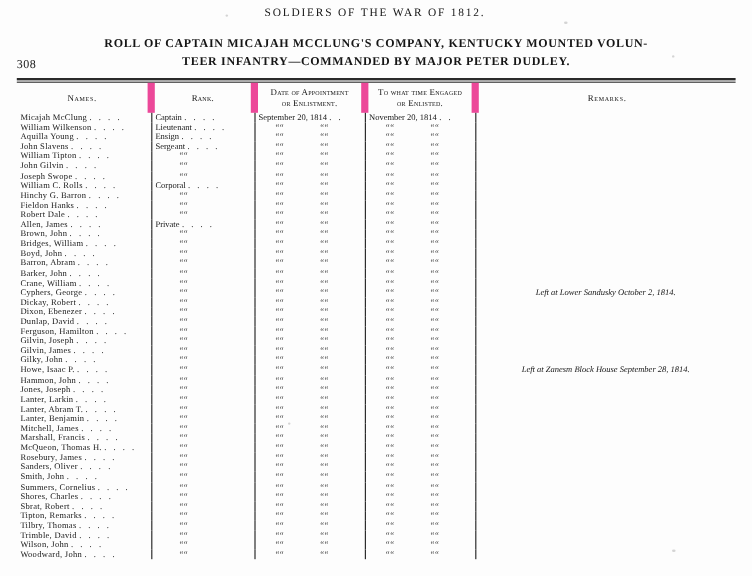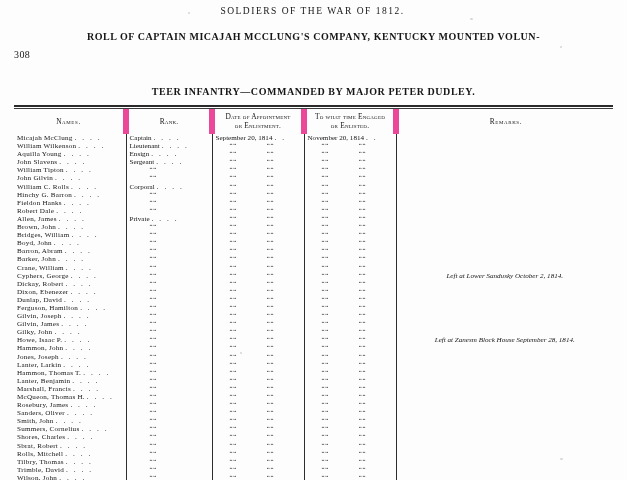--- a/index.html
+++ b/index.html
@@ -54,21 +54,21 @@
   .caption {
     margin: 5px 12px 0 12px;
     text-align: center;
     font-size: 10px;
     font-weight: bold;
     letter-spacing: .55px;
     line-height: 15px;
     text-transform: uppercase;
     font-family: "Liberation Serif", serif;
   }
-  .caption .line2 { display: block; margin-top: 40px; }
+  .caption .line2 { display: block; }
 
   
   .rule-thick {
     margin: 6px 14px 0 14px;
     height: 2px;
     background: #2a2a2a;
   }
   .rule-thin {
     margin: 1px 14px 0 14px;
     height: 1px;
@@ -231,20 +231,27 @@
             <td class="remark last"></td>
           </tr>
           <tr>
             <td class="name"><span>John Gilvin</span><span class="leader">. . . .</span></td>
             <td class="rank"><span class="ditto ditto-rank">““</span></td>
             <td class="date"><span class="ditto ditto-date">““</span><span class="ditto ditto-date2">““</span></td>
             <td class="time"><span class="ditto ditto-date">““</span><span class="ditto ditto-date2">““</span></td>
             <td class="remark last"></td>
           </tr>
           <tr>
+            <td class="name"><span>Joseph Swope</span><span class="leader">. . . .</span></td>
+            <td class="rank"><span class="ditto ditto-rank">““</span></td>
+            <td class="date"><span class="ditto ditto-date">““</span><span class="ditto ditto-date2">““</span></td>
+            <td class="time"><span class="ditto ditto-date">““</span><span class="ditto ditto-date2">““</span></td>
+            <td class="remark last"></td>
+          </tr>
+          <tr>
             <td class="name"><span>William C. Rolls</span><span class="leader">. . . .</span></td>
             <td class="rank"><span>Corporal</span><span class="leader">. . . .</span></td>
             <td class="date"><span class="ditto ditto-date">““</span><span class="ditto ditto-date2">““</span></td>
             <td class="time"><span class="ditto ditto-date">““</span><span class="ditto ditto-date2">““</span></td>
             <td class="remark last"></td>
           </tr>
           <tr>
             <td class="name"><span>Hinchy G. Barron</span><span class="leader">. . . .</span></td>
             <td class="rank"><span class="ditto ditto-rank">““</span></td>
             <td class="date"><span class="ditto ditto-date">““</span><span class="ditto ditto-date2">““</span></td>
@@ -392,34 +399,41 @@
             <td class="remark last"></td>
           </tr>
           <tr>
             <td class="name"><span>Lanter, Larkin</span><span class="leader">. . . .</span></td>
             <td class="rank"><span class="ditto ditto-rank">““</span></td>
             <td class="date"><span class="ditto ditto-date">““</span><span class="ditto ditto-date2">““</span></td>
             <td class="time"><span class="ditto ditto-date">““</span><span class="ditto ditto-date2">““</span></td>
             <td class="remark last"></td>
           </tr>
           <tr>
-            <td class="name"><span>Hammon, Thomas T.</span><span class="leader">. . . .</span></td>
+            <td class="name"><span>Lanter, Abram T.</span><span class="leader">. . . .</span></td>
             <td class="rank"><span class="ditto ditto-rank">““</span></td>
             <td class="date"><span class="ditto ditto-date">““</span><span class="ditto ditto-date2">““</span></td>
             <td class="time"><span class="ditto ditto-date">““</span><span class="ditto ditto-date2">““</span></td>
             <td class="remark last"></td>
           </tr>
           <tr>
             <td class="name"><span>Lanter, Benjamin</span><span class="leader">. . . .</span></td>
             <td class="rank"><span class="ditto ditto-rank">““</span></td>
             <td class="date"><span class="ditto ditto-date">““</span><span class="ditto ditto-date2">““</span></td>
             <td class="time"><span class="ditto ditto-date">““</span><span class="ditto ditto-date2">““</span></td>
             <td class="remark last"></td>
           </tr>
           <tr>
+            <td class="name"><span>Mitchell, James</span><span class="leader">. . . .</span></td>
+            <td class="rank"><span class="ditto ditto-rank">““</span></td>
+            <td class="date"><span class="ditto ditto-date">““</span><span class="ditto ditto-date2">““</span></td>
+            <td class="time"><span class="ditto ditto-date">““</span><span class="ditto ditto-date2">““</span></td>
+            <td class="remark last"></td>
+          </tr>
+          <tr>
             <td class="name"><span>Marshall, Francis</span><span class="leader">. . . .</span></td>
             <td class="rank"><span class="ditto ditto-rank">““</span></td>
             <td class="date"><span class="ditto ditto-date">““</span><span class="ditto ditto-date2">““</span></td>
             <td class="time"><span class="ditto ditto-date">““</span><span class="ditto ditto-date2">““</span></td>
             <td class="remark last"></td>
           </tr>
           <tr>
             <td class="name"><span>McQueon, Thomas H.</span><span class="leader">. . . .</span></td>
             <td class="rank"><span class="ditto ditto-rank">““</span></td>
             <td class="date"><span class="ditto ditto-date">““</span><span class="ditto ditto-date2">““</span></td>
@@ -462,21 +476,21 @@
             <td class="remark last"></td>
           </tr>
           <tr>
             <td class="name"><span>Sbrat, Robert</span><span class="leader">. . . .</span></td>
             <td class="rank"><span class="ditto ditto-rank">““</span></td>
             <td class="date"><span class="ditto ditto-date">““</span><span class="ditto ditto-date2">““</span></td>
             <td class="time"><span class="ditto ditto-date">““</span><span class="ditto ditto-date2">““</span></td>
             <td class="remark last"></td>
           </tr>
           <tr>
-            <td class="name"><span>Rolls, Mitchell</span><span class="leader">. . . .</span></td>
+            <td class="name"><span>Tipton, Remarks</span><span class="leader">. . . .</span></td>
             <td class="rank"><span class="ditto ditto-rank">““</span></td>
             <td class="date"><span class="ditto ditto-date">““</span><span class="ditto ditto-date2">““</span></td>
             <td class="time"><span class="ditto ditto-date">““</span><span class="ditto ditto-date2">““</span></td>
             <td class="remark last"></td>
           </tr>
           <tr>
             <td class="name"><span>Tilbry, Thomas</span><span class="leader">. . . .</span></td>
             <td class="rank"><span class="ditto ditto-rank">““</span></td>
             <td class="date"><span class="ditto ditto-date">““</span><span class="ditto ditto-date2">““</span></td>
             <td class="time"><span class="ditto ditto-date">““</span><span class="ditto ditto-date2">““</span></td>

